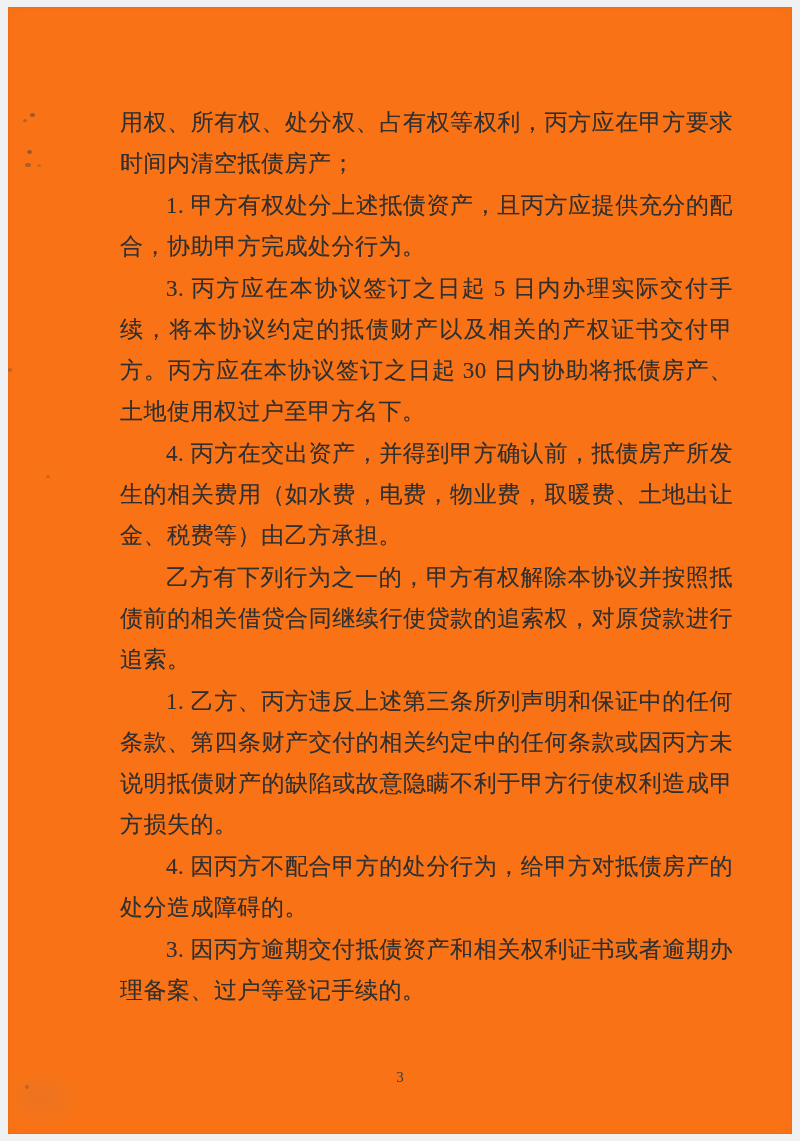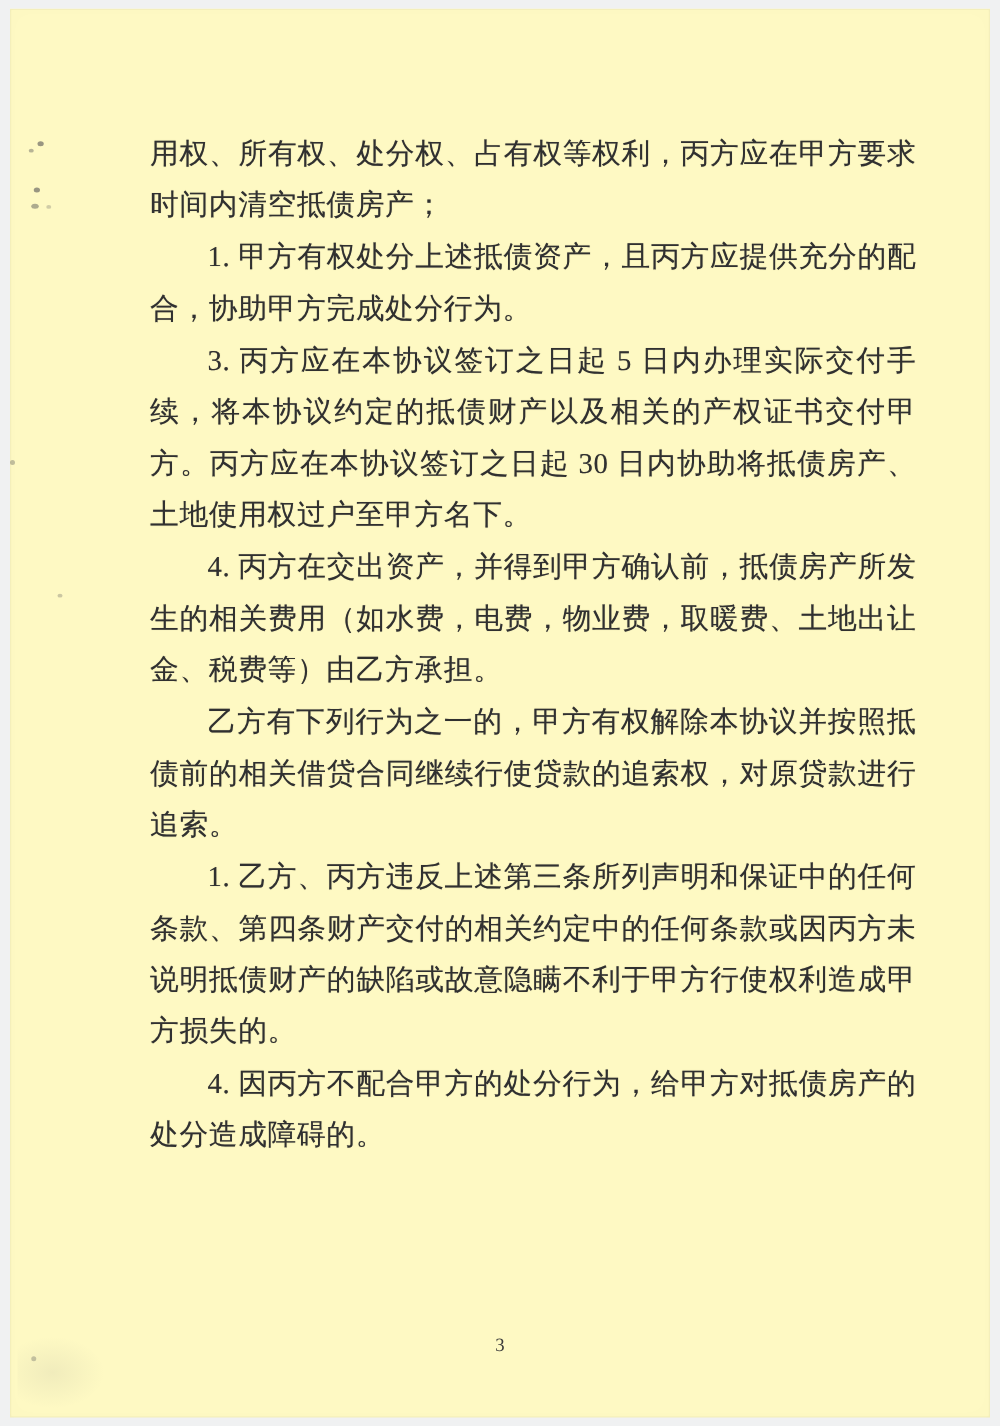--- a/index.html
+++ b/index.html
@@ -19,21 +19,21 @@
     height: 1141px;
     background: #f0f1f2;
   }
   
   .page {
     position: absolute;
     left: 8px;
     top: 7px;
     width: 784px;
     height: 1127px;
-    background: #fef9c3;
+    background: #f97316;
     box-shadow: inset 0 0 0 1px rgba(0,0,0,0.035), inset 0 0 18px rgba(0,0,0,0.012);
   }
   .doc-body {
     position: absolute;
     left: 112px;
     top: 95px;
     width: 613px;
     color: #303030;
     font-size: 23px;
     line-height: 41px;
@@ -104,17 +104,18 @@
     <span class="smudge"></span>
 
     <div class="doc-body">
       <p class="para no-indent">用权、所有权、处分权、占有权等权利，丙方应在甲方要求时间内清空抵债房产；</p>
       <p class="para">1. 甲方有权处分上述抵债资产，且丙方应提供充分的配合，协助甲方完成处分行为。</p>
       <p class="para">3. 丙方应在本协议签订之日起 5 日内办理实际交付手续，将本协议约定的抵债财产以及相关的产权证书交付甲方。丙方应在本协议签订之日起 30 日内协助将抵债房产、土地使用权过户至甲方名下。</p>
       <p class="para">4. 丙方在交出资产，并得到甲方确认前，抵债房产所发生的相关费用（如水费，电费，物业费，取暖费、土地出让金、税费等）由乙方承担。</p>
       <p class="para">乙方有下列行为之一的，甲方有权解除本协议并按照抵债前的相关借贷合同继续行使贷款的追索权，对原贷款进行追索。</p>
       <p class="para">1. 乙方、丙方违反上述第三条所列声明和保证中的任何条款、第四条财产交付的相关约定中的任何条款或因丙方未说明抵债财产的缺陷或故意隐瞒不利于甲方行使权利造成甲方损失的。</p>
       <p class="para">4. 因丙方不配合甲方的处分行为，给甲方对抵债房产的处分造成障碍的。</p>
+      <p class="para">3. 因丙方逾期交付抵债资产和相关权利证书或者逾期办理备案、过户等登记手续的。</p>
     </div>
 
     <div class="page-footer">3</div>
   </div>
 </div>
 
 </body></html>

